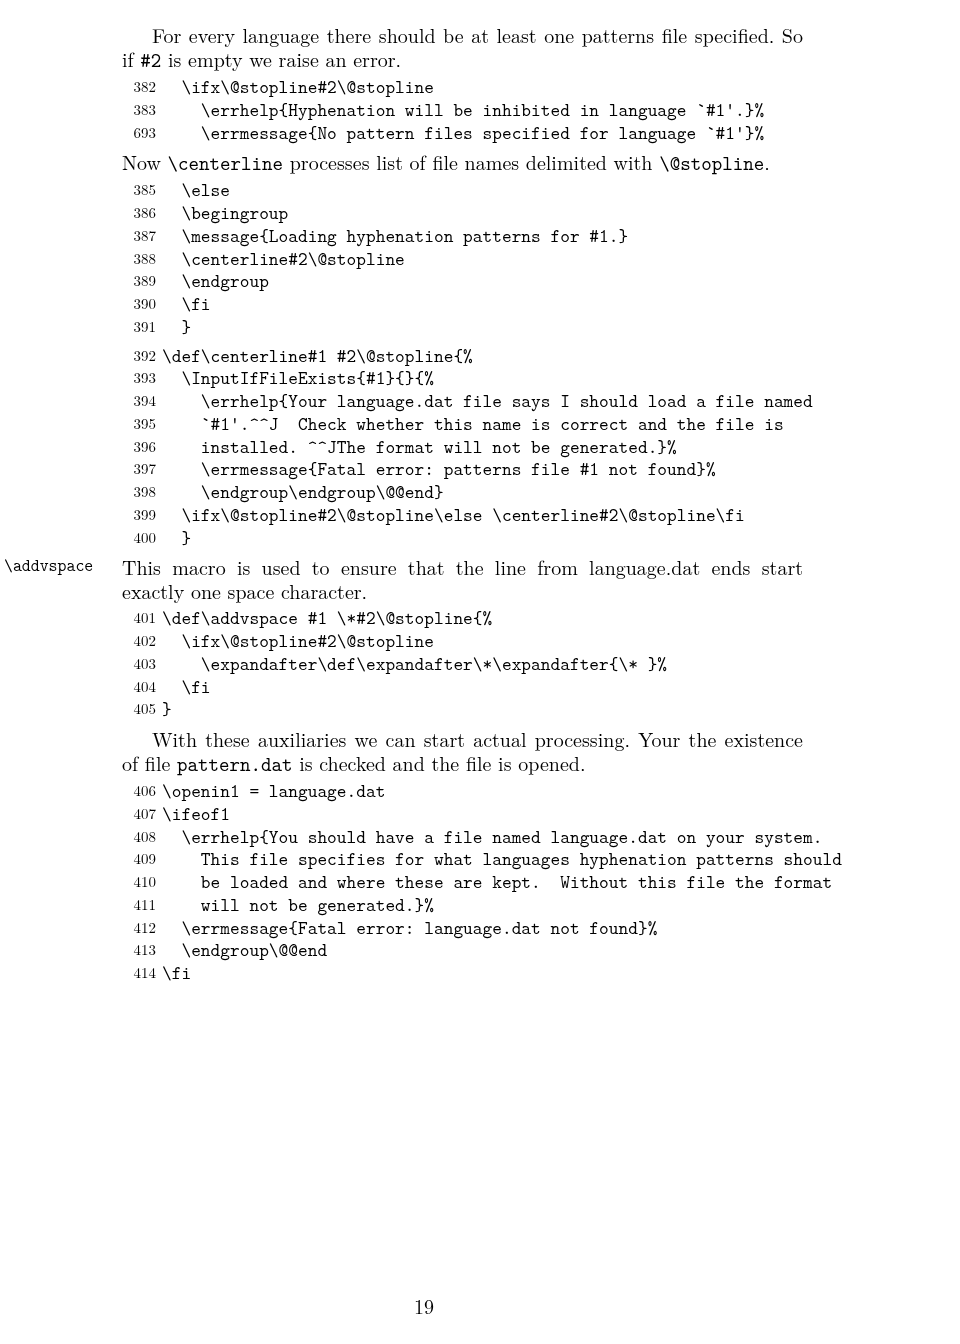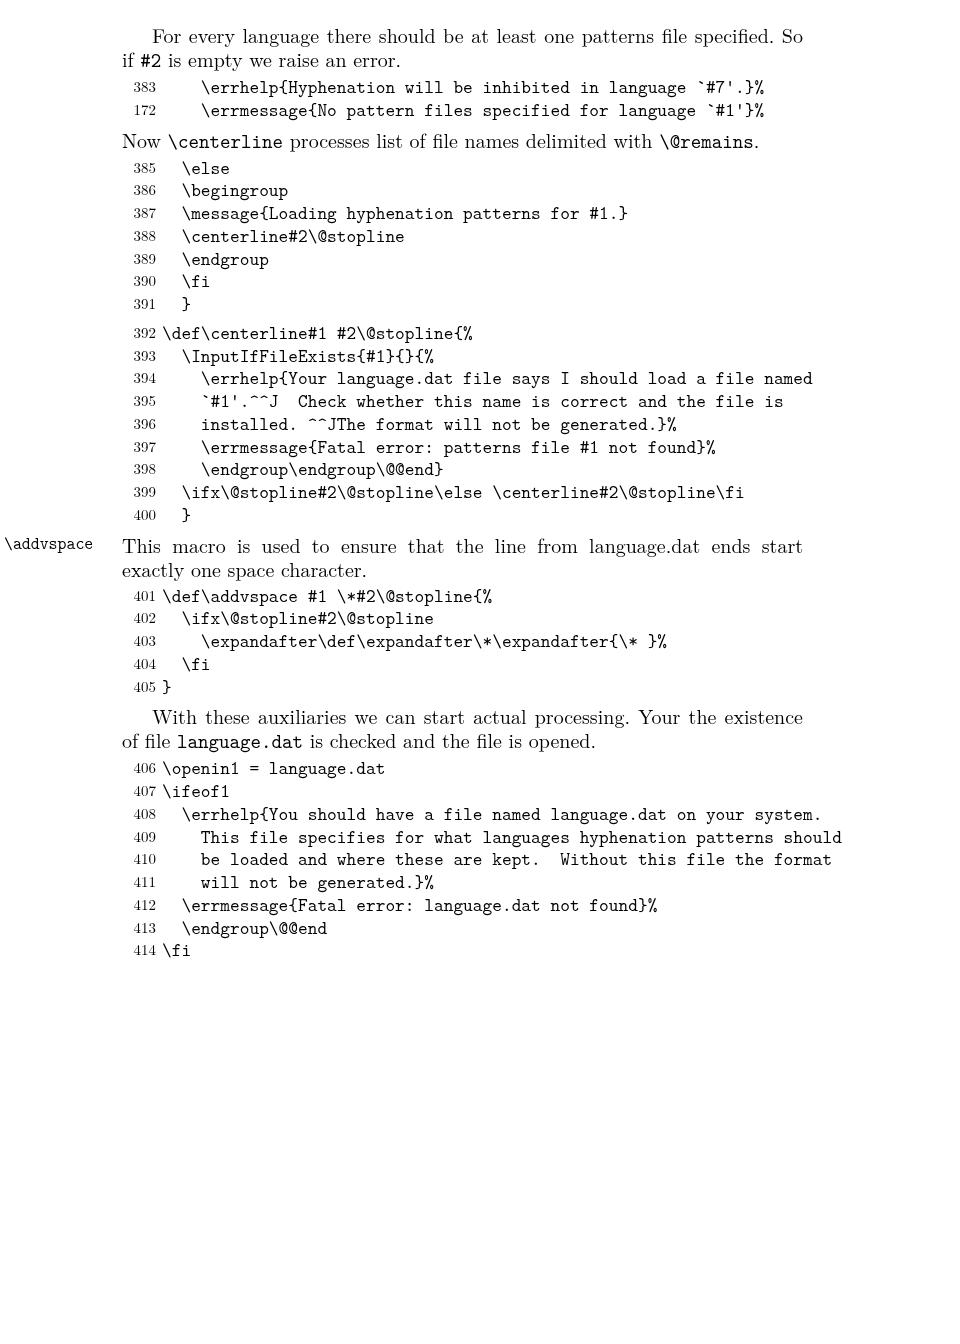--- a/index.html
+++ b/index.html
@@ -66,29 +66,30 @@
   .j { text-align: justify; }
 </style>
 </head>
 <body>
 
 <div class="page">
   <div class="body" id="body">
       <div class="rel">
         <p class="para j indent"><span class="rm">For every language there should be at least one patterns file specified. So if </span><span class="tt">#2</span><span class="rm"> is empty we raise an error.</span></p>
       </div>
-      <div class="codeblock"><div><span class="ln">383</span><span>    \errhelp{Hyphenation will be inhibited in language `#7'.}%</span></div><div><span class="ln">172</span><span>    \errmessage{No pattern files specified for language `#1'}%</span></div></div>
+      <div class="codeblock"><div><span class="ln">382</span><span>  \ifx\@stopline#2\@stopline</span></div><div><span class="ln">383</span><span>    \errhelp{Hyphenation will be inhibited in language `#1'.}%</span></div><div><span class="ln">693</span><span>    \errmessage{No pattern files specified for language `#1'}%</span></div></div>
       <div class="rel">
-        <p class="para j"><span class="rm">Now </span><span class="tt">\centerline</span><span class="rm"> processes list of file names delimited with </span><span class="tt">\@remains</span><span class="rm">.</span></p>
+        <p class="para j"><span class="rm">Now </span><span class="tt">\centerline</span><span class="rm"> processes list of file names delimited with </span><span class="tt">\@stopline</span><span class="rm">.</span></p>
       </div>
       <div class="codeblock"><div><span class="ln">385</span><span>  \else</span></div><div><span class="ln">386</span><span>  \begingroup</span></div><div><span class="ln">387</span><span>  \message{Loading hyphenation patterns for #1.}</span></div><div><span class="ln">388</span><span>  \centerline#2\@stopline</span></div><div><span class="ln">389</span><span>  \endgroup</span></div><div><span class="ln">390</span><span>  \fi</span></div><div><span class="ln">391</span><span>  }</span></div></div>
       <div class="codeblock"><div><span class="ln">392</span><span>\def\centerline#1 #2\@stopline{%</span></div><div><span class="ln">393</span><span>  \InputIfFileExists{#1}{}{%</span></div><div><span class="ln">394</span><span>    \errhelp{Your language.dat file says I should load a file named</span></div><div><span class="ln">395</span><span>    `#1'.^^J  Check whether this name is correct and the file is</span></div><div><span class="ln">396</span><span>    installed. ^^JThe format will not be generated.}%</span></div><div><span class="ln">397</span><span>    \errmessage{Fatal error: patterns file #1 not found}%</span></div><div><span class="ln">398</span><span>    \endgroup\endgroup\@@end}</span></div><div><span class="ln">399</span><span>  \ifx\@stopline#2\@stopline\else \centerline#2\@stopline\fi</span></div><div><span class="ln">400</span><span>  }</span></div></div>
       <div class="rel">
         <div class="marginlabel tt" style="left: -118px;">\addvspace</div>
         <p class="para j"><span class="rm">This macro is used to ensure that the line from language.dat ends start exactly one space character.</span></p>
       </div>
       <div class="codeblock"><div><span class="ln">401</span><span>\def\addvspace #1 \*#2\@stopline{%</span></div><div><span class="ln">402</span><span>  \ifx\@stopline#2\@stopline</span></div><div><span class="ln">403</span><span>    \expandafter\def\expandafter\*\expandafter{\* }%</span></div><div><span class="ln">404</span><span>  \fi</span></div><div><span class="ln">405</span><span>}</span></div></div>
       <div class="rel">
-        <p class="para j indent"><span class="rm">With these auxiliaries we can start actual processing. Your the existence of file </span><span class="tt">language.dat</span><span class="rm"> is checked and the file is opened.</span></p>
+        <p class="para j indent"><span class="rm">With these auxiliaries we can start actual processing. Your the existence of file </span><span class="tt">pattern.dat</span><span class="rm"> is checked and the file is opened.</span></p>
       </div>
       <div class="codeblock"><div><span class="ln">406</span><span>\openin1 = language.dat</span></div><div><span class="ln">407</span><span>\ifeof1</span></div><div><span class="ln">408</span><span>  \errhelp{You should have a file named language.dat on your system.</span></div><div><span class="ln">409</span><span>    This file specifies for what languages hyphenation patterns should</span></div><div><span class="ln">410</span><span>    be loaded and where these are kept.  Without this file the format</span></div><div><span class="ln">411</span><span>    will not be generated.}%</span></div><div><span class="ln">412</span><span>  \errmessage{Fatal error: language.dat not found}%</span></div><div><span class="ln">413</span><span>  \endgroup\@@end</span></div><div><span class="ln">414</span><span>\fi</span></div></div>
     </div>
+  <div class="pageno">19</div>
 </div>
 
 </body></html>

